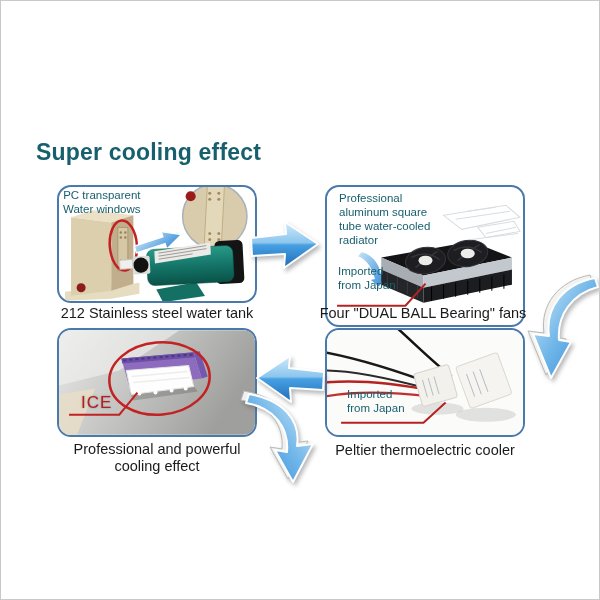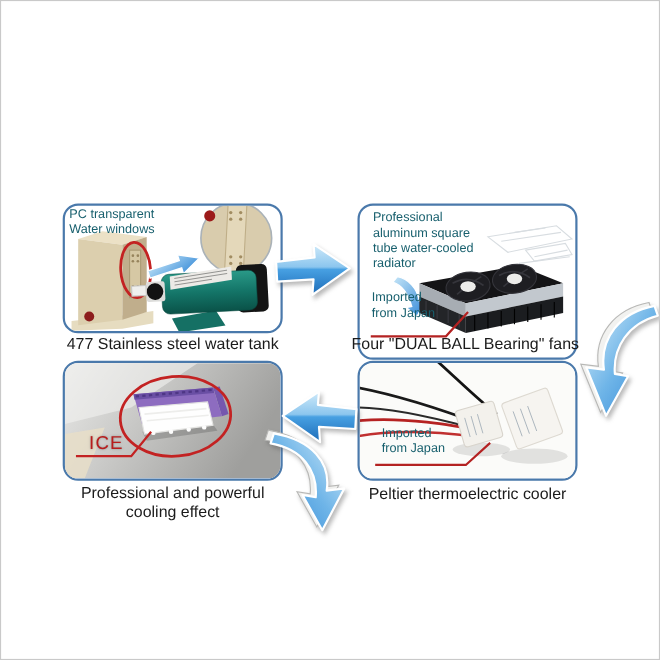--- a/index.html
+++ b/index.html
@@ -9,21 +9,21 @@
     font-family:"Liberation Sans",sans-serif;
   }
   .title{
     position:absolute;left:35px;top:138px;font-size:23px;font-weight:bold;
     color:#175f6d;letter-spacing:0.2px;
   }
   .panel{
     position:absolute;background:#ffffff;border:2.5px solid #4a79ab;
     border-radius:14px;box-sizing:border-box;overflow:hidden;
   }
-  #panel-water-tank{left:56px;top:184px;width:200px;height:118px;}
+  #panel-water-tank{left:56px;top:184px;width:200px;height:118px;text-align:right;}
   #panel-radiator{left:324px;top:184px;width:200px;height:142px;}
   #panel-peltier{left:324px;top:327px;width:200px;height:109px;}
   #panel-cooling{left:56px;top:327px;width:200px;height:109px;}
   .panel svg.photo{position:absolute;left:0;top:0;width:100%;height:100%;}
   .note{
     position:absolute;color:#175f6d;font-size:11.5px;line-height:13.5px;
     white-space:pre-line;z-index:3;
   }
   .caption{
     position:absolute;color:#1b1b1b;font-size:14.5px;line-height:16.5px;
@@ -41,20 +41,21 @@
   .ice-label{
     position:absolute;left:22px;top:63px;color:#b91c1c;font-size:17px;
     letter-spacing:1px;z-index:3;text-shadow:0 0 2px rgba(90,90,90,.6);
   }
 </style>
 </head>
 <body>
 
 <div id="canvas">
 
+  <div class="title">Super cooling effect</div>
 
   <div class="panel" id="panel-water-tank">
     <svg class="photo" viewBox="0 0 195 113">
       <defs>
         <linearGradient id="pumpG" x1="0" y1="0" x2="0" y2="1">
           <stop offset="0" stop-color="#2a9a88"></stop>
             <stop offset="0.5" stop-color="#147568"></stop>
             <stop offset="1" stop-color="#0a5248"></stop>
         </linearGradient>
         <linearGradient id="sArrG1" x1="0" y1="0" x2="1" y2="1">
@@ -232,21 +233,21 @@
           <circle cx="96" cy="62" r="2" fill="#fdfdfd"></circle>
         <circle cx="112" cy="60" r="2" fill="#fdfdfd"></circle>
           <circle cx="126" cy="58" r="2" fill="#fdfdfd"></circle>
       </g>
       <ellipse cx="100" cy="48" rx="50" ry="36" fill="none" stroke="#c32222" stroke-width="2.5" transform="rotate(-5 100 48)"></ellipse>
       <polyline points="10,84 60,84 78,62" fill="none" stroke="#c32222" stroke-width="2"></polyline>
     </svg>
     <div class="ice-label">ICE</div>
   </div>
 
-  <div class="caption" id="caption-tank">477 Stainless steel water tank</div>
+  <div class="caption" id="caption-tank">212 Stainless steel water tank</div>
   <div class="caption" id="caption-fans">Four "DUAL BALL Bearing" fans</div>
   <div class="caption" id="caption-peltier">Peltier thermoelectric cooler</div>
   <div class="caption" id="caption-cooling">Professional and powerful
 cooling effect</div>
 
   <svg class="flow-arrow" id="arrow-top" width="76" height="58" viewBox="0 0 76 58">
     <defs>
       <linearGradient id="gA" x1="0" y1="0" x2="0" y2="1">
         <stop offset="0" stop-color="#cfeafa"></stop>
           <stop offset="0.45" stop-color="#8cc6ee"></stop>

